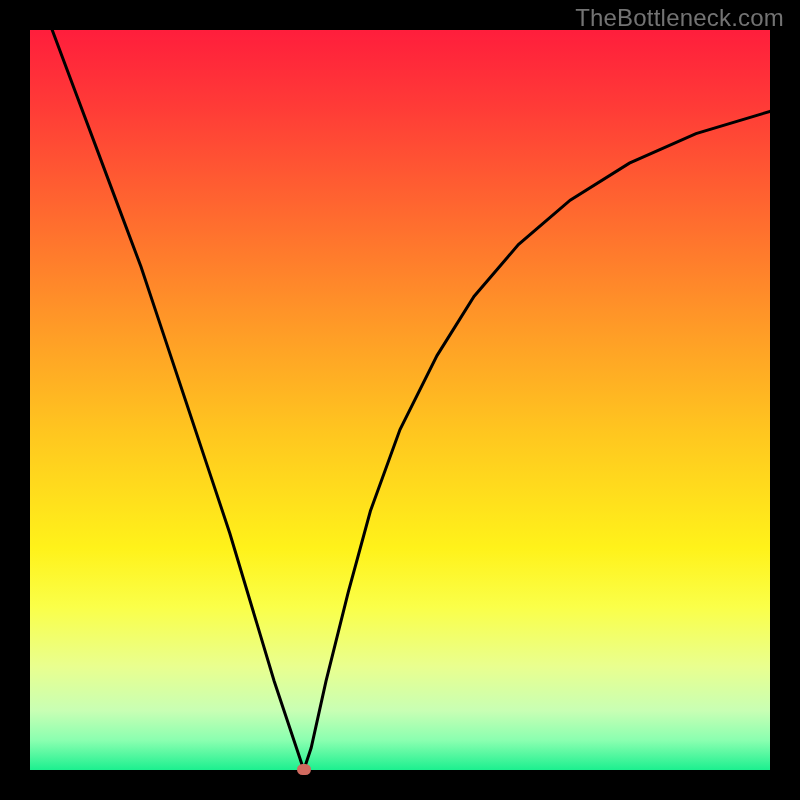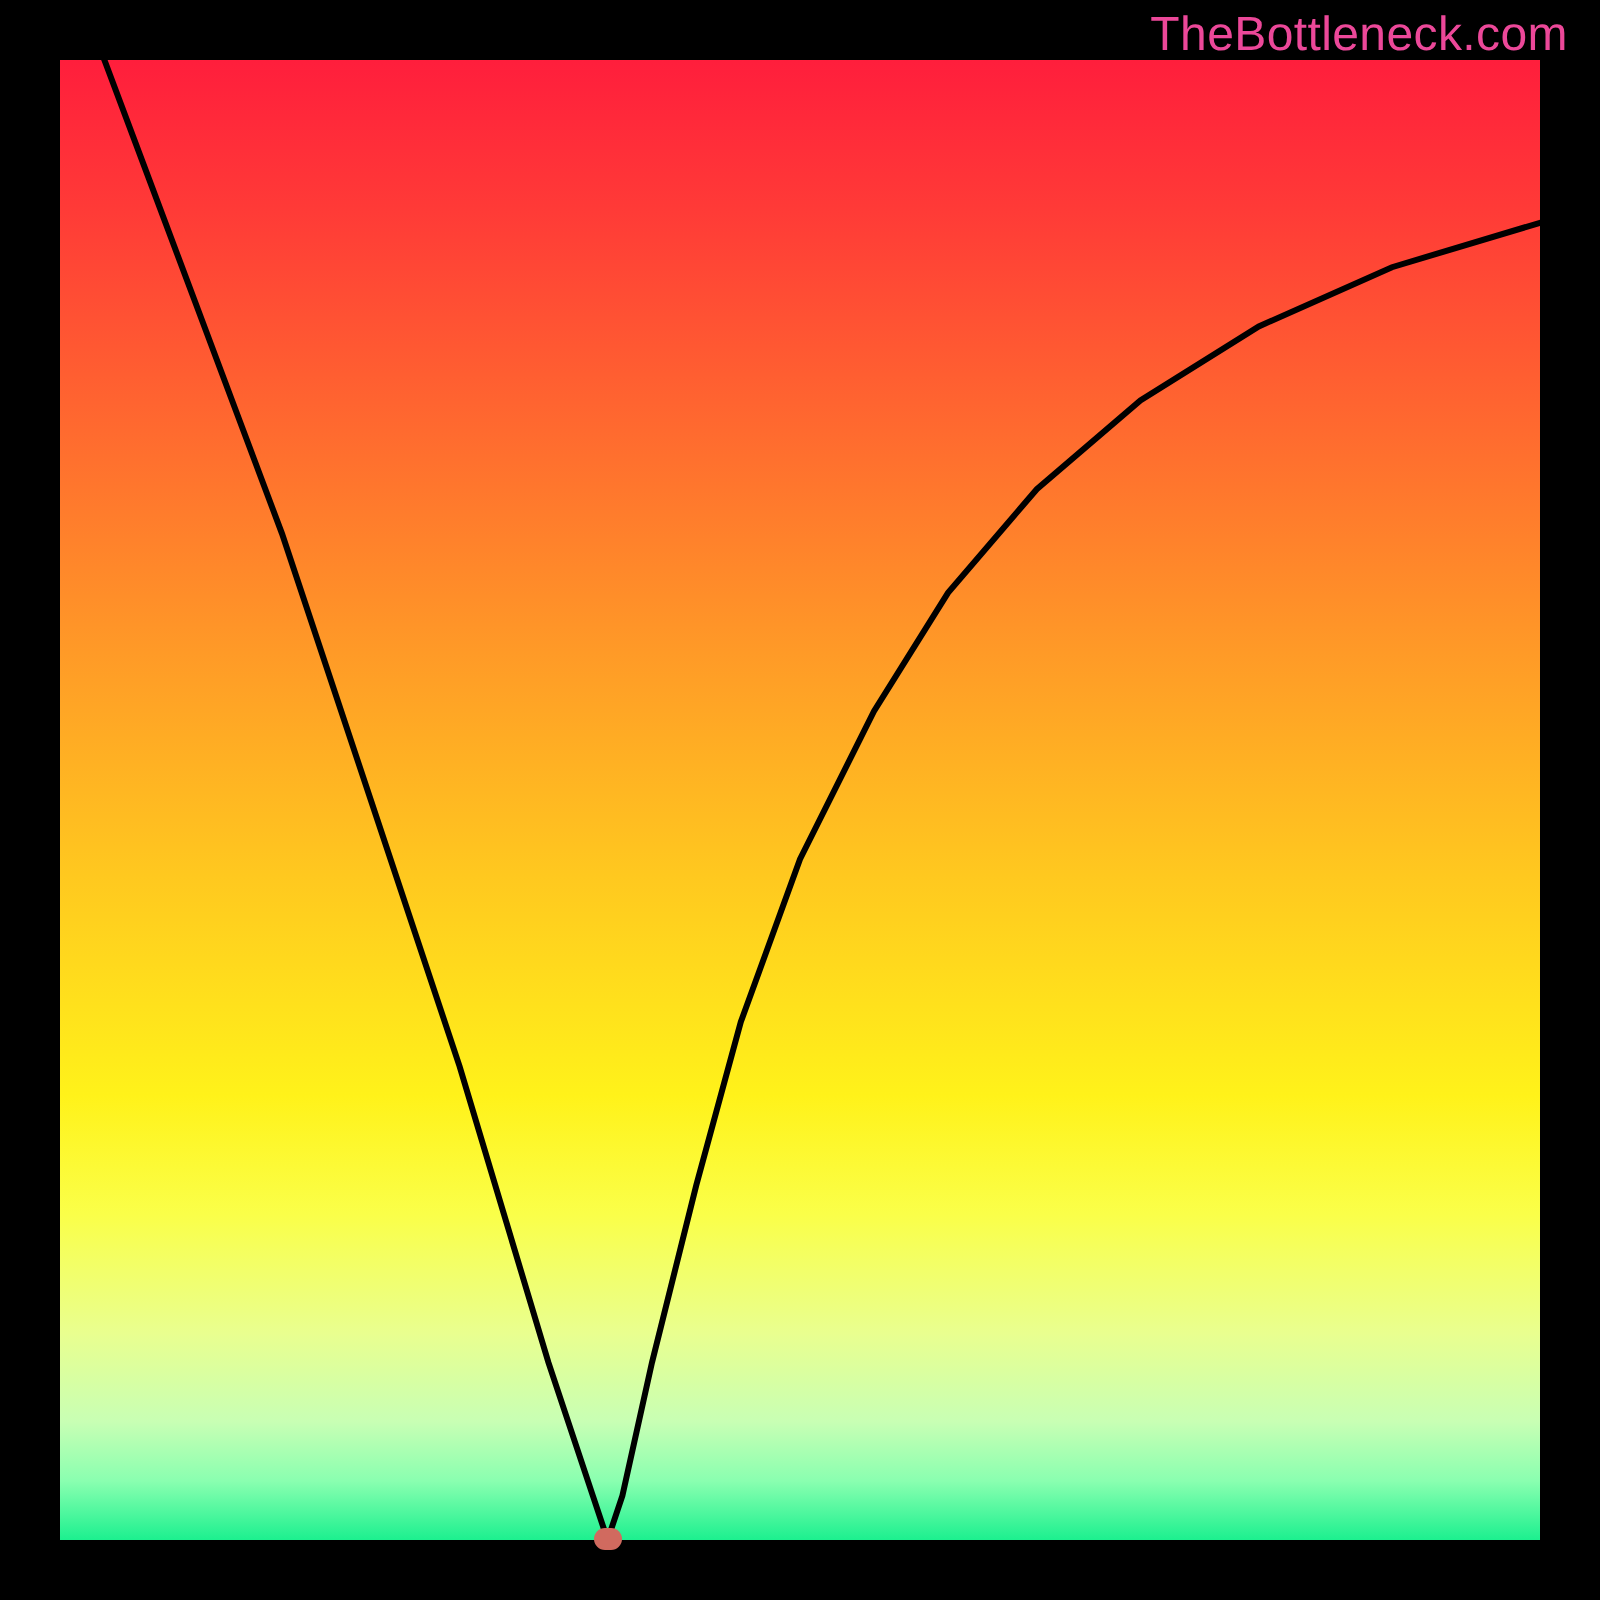--- a/index.html
+++ b/index.html
@@ -14,21 +14,21 @@
   .frame {
     position: relative;
     width: 800px;
     height: 800px;
     background: #000;
   }
   .watermark {
     position: absolute;
     top: 4px;
     right: 16px;
-    color: #ec4899;
+    color: #737373;
     font-size: 24px;
     font-weight: 400;
     letter-spacing: 0.2px;
     z-index: 10;
   }
   svg.plot {
     position: absolute;
     top: 30px;
     left: 30px;
     width: 740px;

